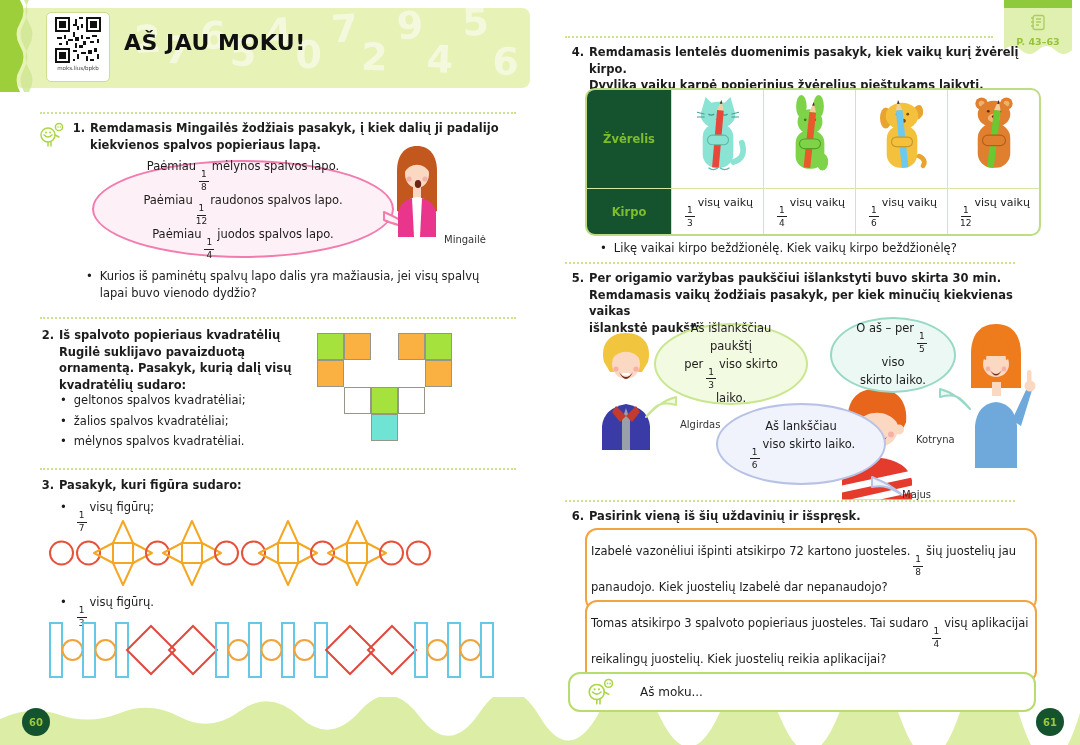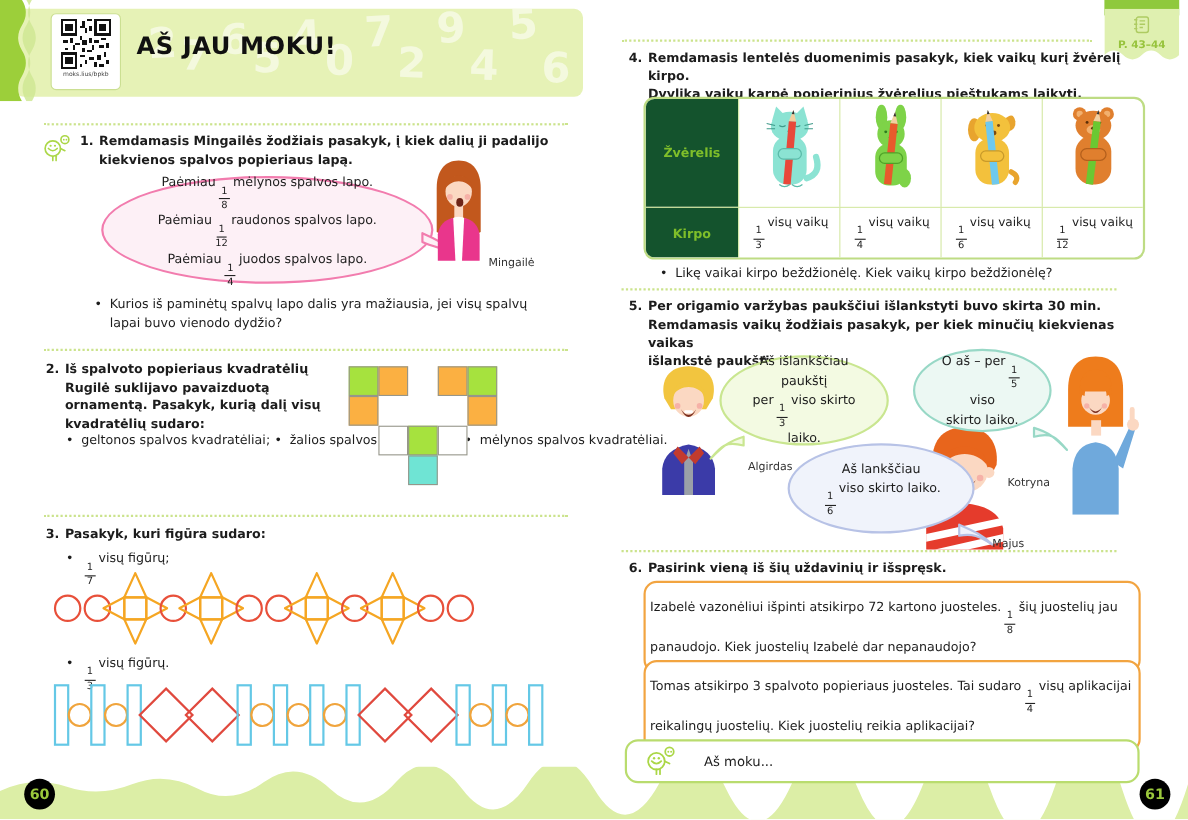--- a/index.html
+++ b/index.html
@@ -49,22 +49,22 @@
   .tcell{display:flex;align-items:center;justify-content:center;box-sizing:border-box;
          border-left:1.5px solid #D4E8A4;border-top:1.5px solid #D4E8A4;font-size:11px;}
   .tcell.nc{border-left:none;}
   .tcell.nr{border-top:none;}
   .thead{background:#14532d;color:#7FBE2A;font-weight:bold;font-size:11.5px;}
   .obox{border:2px solid #F2A440;border-radius:12px;background:#fff;box-sizing:border-box;
         padding:11px 4px;font-size:11.5px;line-height:1.8;}
   .askbox{border:2px solid #B9DC6E;border-radius:12px;background:#fff;display:flex;align-items:center;
           gap:26px;box-sizing:border-box;padding:0 16px;font-size:12px;z-index:3;}
   .tab-label{color:#97C33C;font-weight:bold;font-size:9.5px;text-align:center;}
-  .pagecircle{width:28px;height:28px;border-radius:50%;background:#000000;display:flex;align-items:center;
-              justify-content:center;color:#9BC83C;font-weight:bold;font-size:13px;z-index:4;}
+  .pagecircle{width:28px;height:28px;border-radius:50%;background:#14532d;display:flex;align-items:center;
+              justify-content:center;color:#9BC83C;font-weight:bold;font-size:10px;z-index:4;}
   .z2{z-index:2;} .z3{z-index:3;} .z4{z-index:4;margin-top:26px;}
 </style>
 </head>
 <body>
 
 <div id="canvas">
 
   <div class="abs lp-header">
     <span class="bg-num" style="left:120px;top:-10px;transform:rotate(-3deg);">2 6 4 7 9 5 3 7 8 3 6 2</span>
     <span class="bg-num" style="left:150px;top:32px;transform:rotate(2deg);">7 5 0 2 4 6 1 0 7 7 5</span>
@@ -178,21 +178,21 @@
   <div class="abs bullet" style="left:86px;top:268px;width:424px;">
     <span>Kurios iš paminėtų spalvų lapo dalis yra mažiausia, jei visų spalvų lapai buvo vienodo dydžio?</span>
   </div>
 
   <div class="abs dotsep" style="left:40px;top:317px;width:476px;"></div>
 
   <div class="abs task" style="left:38px;top:327px;width:276px;">
     <span class="tnum">2.</span>
     <div class="ttext">Iš spalvoto popieriaus kvadratėlių Rugilė suklijavo pavaizduotą ornamentą. Pasakyk, kurią dalį visų kvadratėlių sudaro:</div>
   </div>
-  <div class="abs" style="left:60px;top:392px;display:flex;flex-direction:row;gap:4px;">
+  <div class="abs" style="left:60px;top:392px;display:flex;flex-direction:column;gap:4px;">
     <div class="bullet">
         <span>geltonos spalvos kvadratėliai;</span>
       </div>
     <div class="bullet">
         <span>žalios spalvos kvadratėliai;</span>
       </div>
     <div class="bullet">
         <span>mėlynos spalvos kvadratėliai.</span>
       </div>
   </div>
@@ -370,21 +370,21 @@
     <svg style="position:absolute;left:0;top:8px;" width="68" height="52">
       <path d="M0,0 H68 V42 Q59.5,50 51,42 Q42.5,34 34,42 Q25.5,50 17,42 Q8.5,34 0,42 Z" fill="#DFF0B0"></path>
     </svg>
     <svg style="position:absolute;left:26px;top:14px;" width="16" height="18" viewBox="0 0 16 18">
       <g fill="none" stroke="#AECB62" stroke-width="1.3">
         <rect x="3" y="1.5" width="11" height="14" rx="2"></rect>
         <path d="M6,5 H11 M6,8 H11 M6,11 H9"></path>
         <path d="M1,4 H4 M1,8 H4 M1,12 H4"></path>
       </g>
     </svg>
-    <div class="tab-label" style="position:absolute;left:0;top:36px;width:68px;">P. 43–44</div>
+    <div class="tab-label" style="position:absolute;left:0;top:36px;width:68px;">P. 43–63</div>
   </div>
 
   <div class="abs dotsep" style="left:565px;top:36px;width:428px;"></div>
 
   <div class="abs task" style="left:568px;top:44px;width:470px;">
     <span class="tnum">4.</span>
     <div class="ttext">
       <div>Remdamasis lentelės duomenimis pasakyk, kiek vaikų kurį žvėrelį kirpo.</div>
       <div>Dvylika vaikų karpė popierinius žvėrelius pieštukams laikyti.</div>
     </div>

